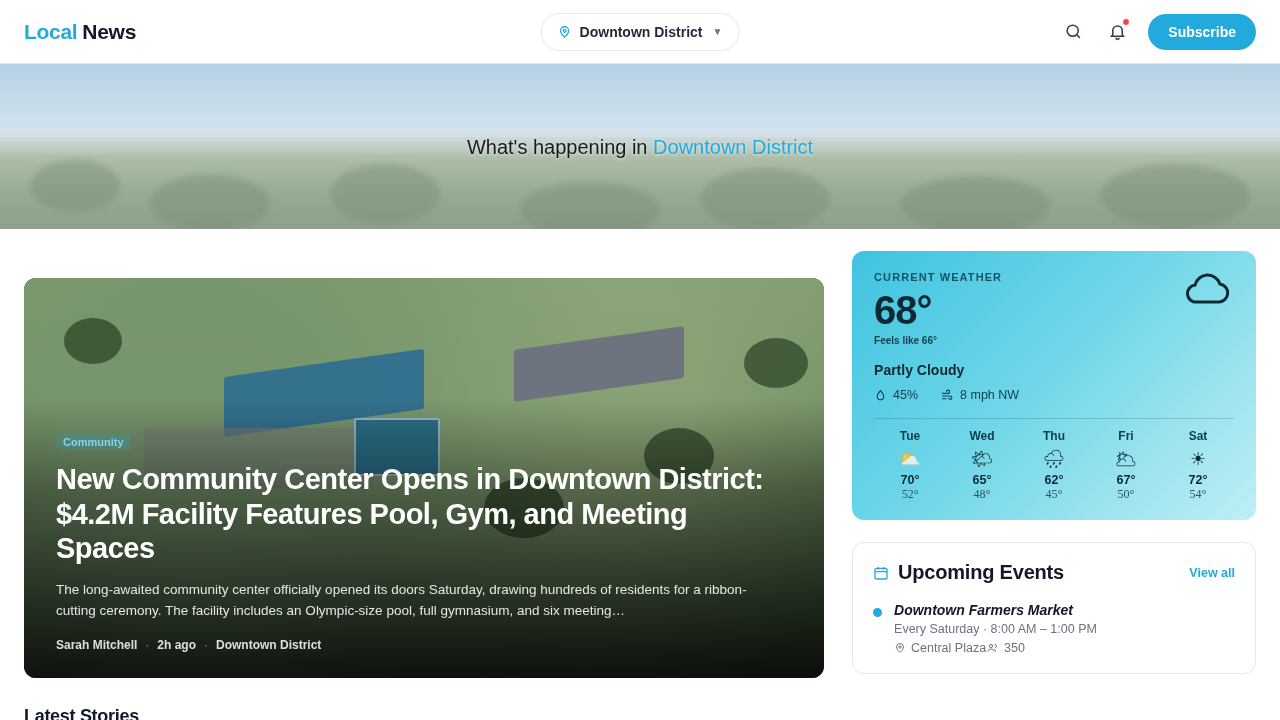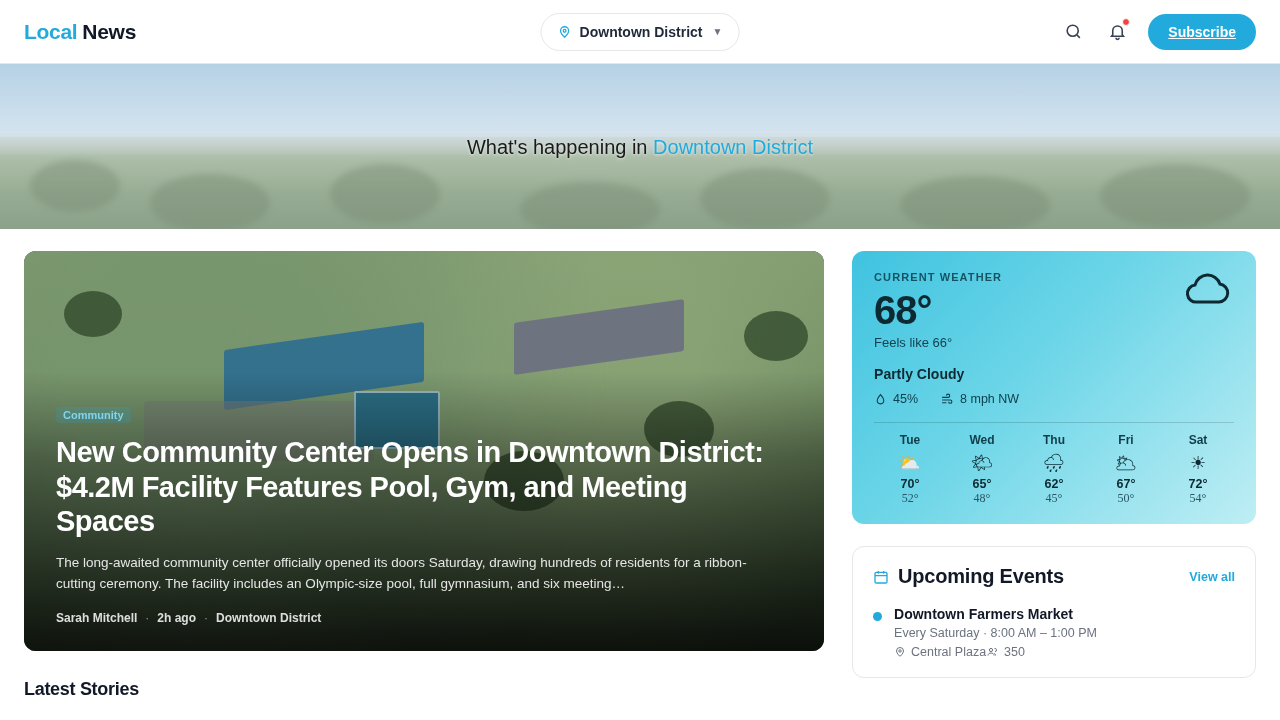--- a/index.html
+++ b/index.html
@@ -74,21 +74,20 @@
     background: #22aadd;
     color: #fff;
     border: none;
     border-radius: 19px;
     height: 36px;
     padding: 0 20px;
     font-size: 14px;
     font-weight: 700;
     font-family: "Liberation Sans", sans-serif;
     cursor: pointer;
-    text-decoration: underline;
   }
 
   
   .hero {
     height: 165px;
     position: relative;
     overflow: hidden;
     background: linear-gradient(to bottom, #9ec5e2 0%, #b9d4e6 35%, #8fae8a 55%, #6f8f6b 100%);
   }
   .hero-sky {
@@ -134,20 +133,21 @@
   .col-left { width: 816px; }
   .col-right { width: 412px; }
 
   
   .feature {
     position: relative;
     height: 400px;
     border-radius: 12px;
     overflow: hidden;
     background: #701a75;
+    margin-top: 27px;
   }
   .feature-photo {
     position: absolute; inset: 0;
     background:
       radial-gradient(circle at 22% 30%, rgba(120,150,110,0.9) 0 20%, transparent 60%),
       radial-gradient(circle at 70% 22%, rgba(140,165,120,0.85) 0 18%, transparent 55%),
       linear-gradient(to bottom, #7f9a6d 0%, #6d8a5f 35%, #54704a 70%, #3e5839 100%);
   }
   .roof {
     position: absolute;
@@ -239,21 +239,21 @@
     color: #0b3d4a;
     opacity: .85;
   }
   .wx-temp {
     font-size: 40px;
     font-weight: 800;
     letter-spacing: -1px;
     line-height: 1.15;
     margin-top: 4px;
   }
-  .wx-feels { font-size: 13px; color: #13424f; margin-top: 2px; }
+  .wx-feels { font-size: 10px; color: #13424f; margin-top: 2px; font-weight: bold; }
   .wx-cond { font-size: 14px; font-weight: 700; margin-top: 16px; }
   .wx-stats {
     display: flex; gap: 22px;
     font-size: 12.5px;
     margin-top: 10px;
     color: #10404d;
     align-items: center;
   }
   .wx-stats span { display: flex; align-items: center; gap: 6px; }
   .cloud-icon {
@@ -301,21 +301,21 @@
     gap: 12px;
     margin-top: 18px;
   }
   .ev-dot {
     width: 9px; height: 9px;
     border-radius: 50%;
     background: #22aadd;
     margin-top: 6px;
     flex: none;
   }
-  .ev-name { font-size: 14px; font-weight: 700; }
+  .ev-name { font-size: 14px; font-weight: 700; font-style: italic; }
   .ev-when { font-size: 12.5px; color: #6b7280; margin-top: 4px; }
   .ev-where {
     font-size: 12.5px; color: #6b7280; margin-top: 5px;
     display: flex; align-items: center; 
   }
   .ev-where span { display: flex; align-items: center; gap: 5px; }
 </style>
 </head>
 <body>
 

